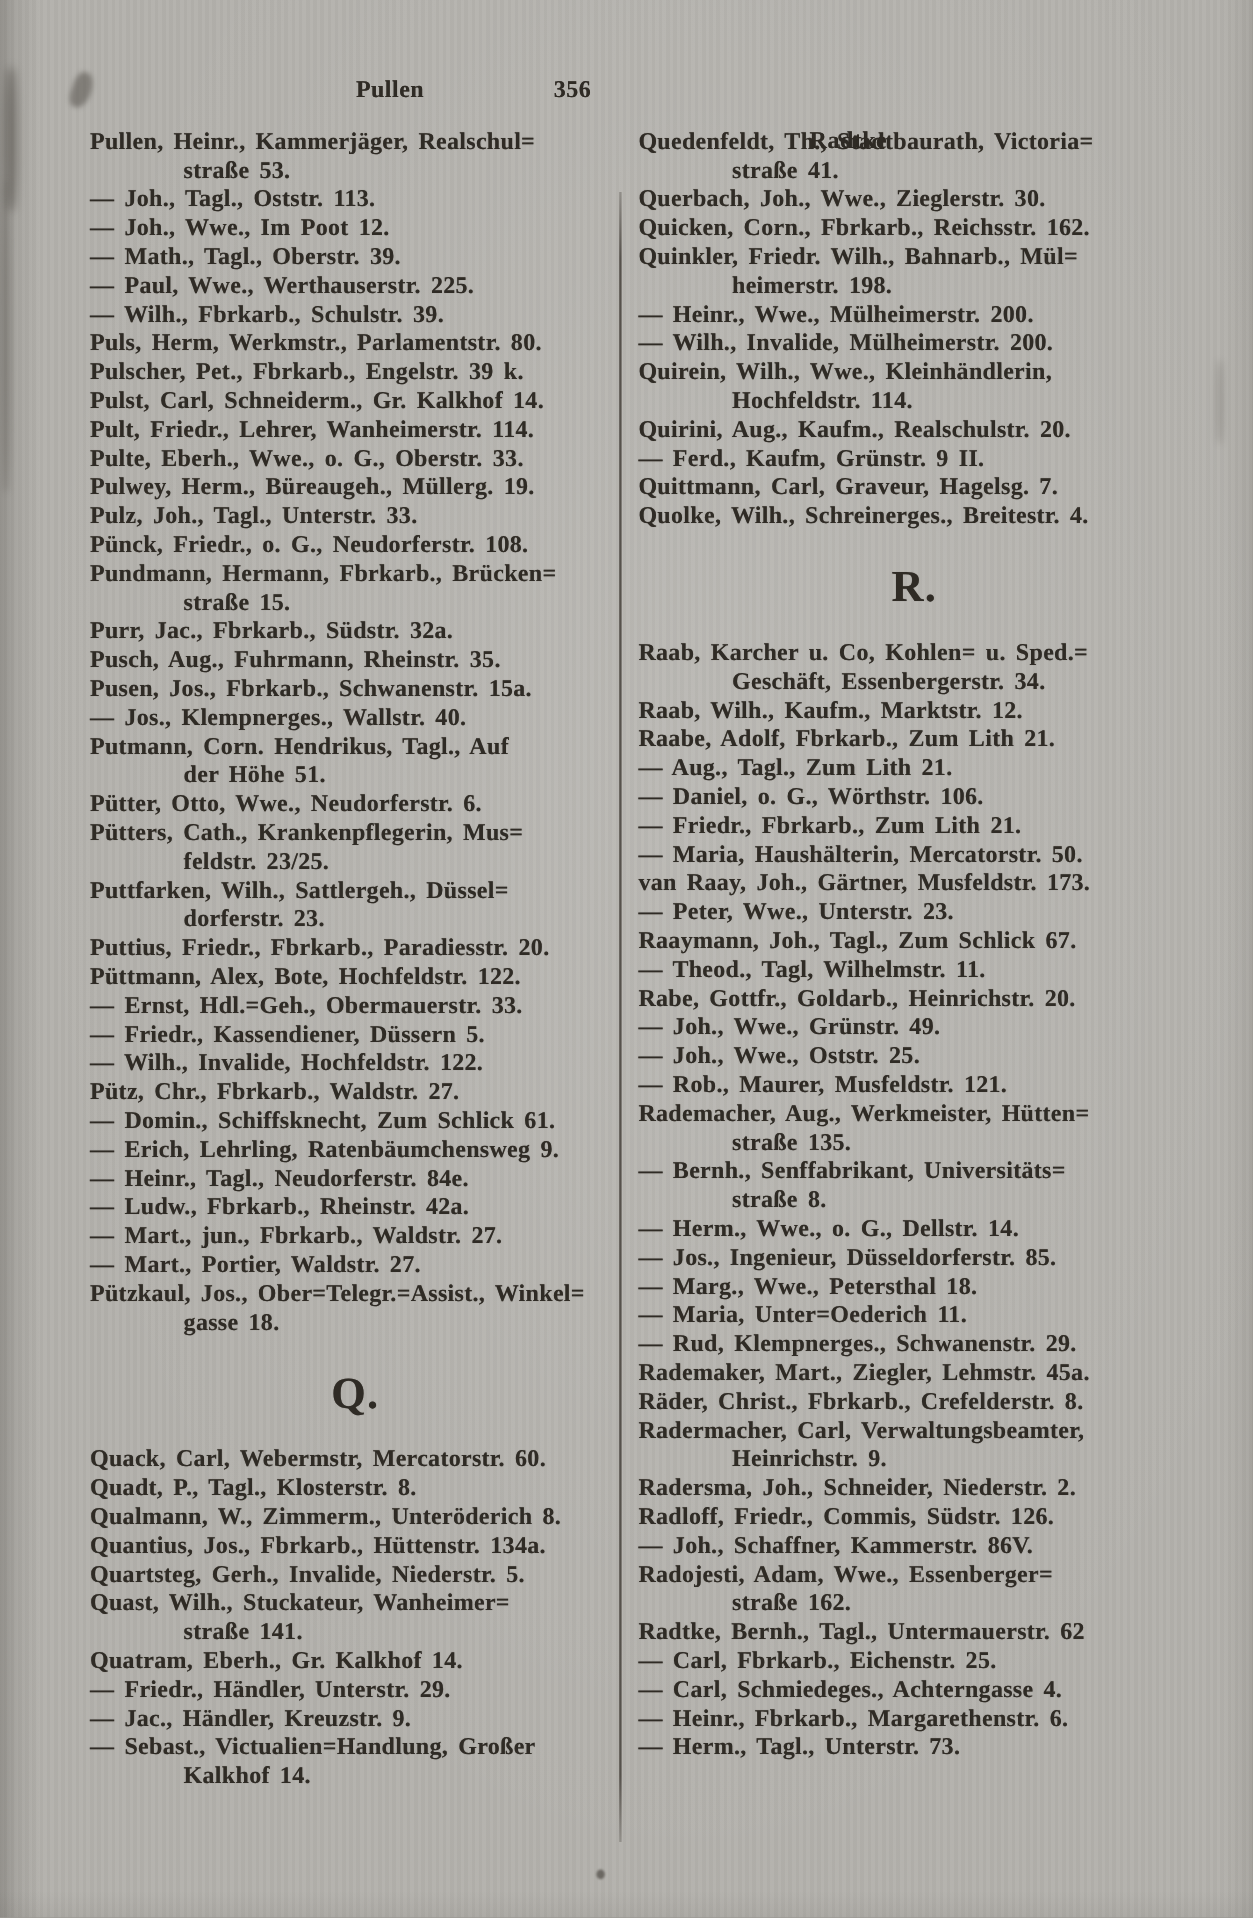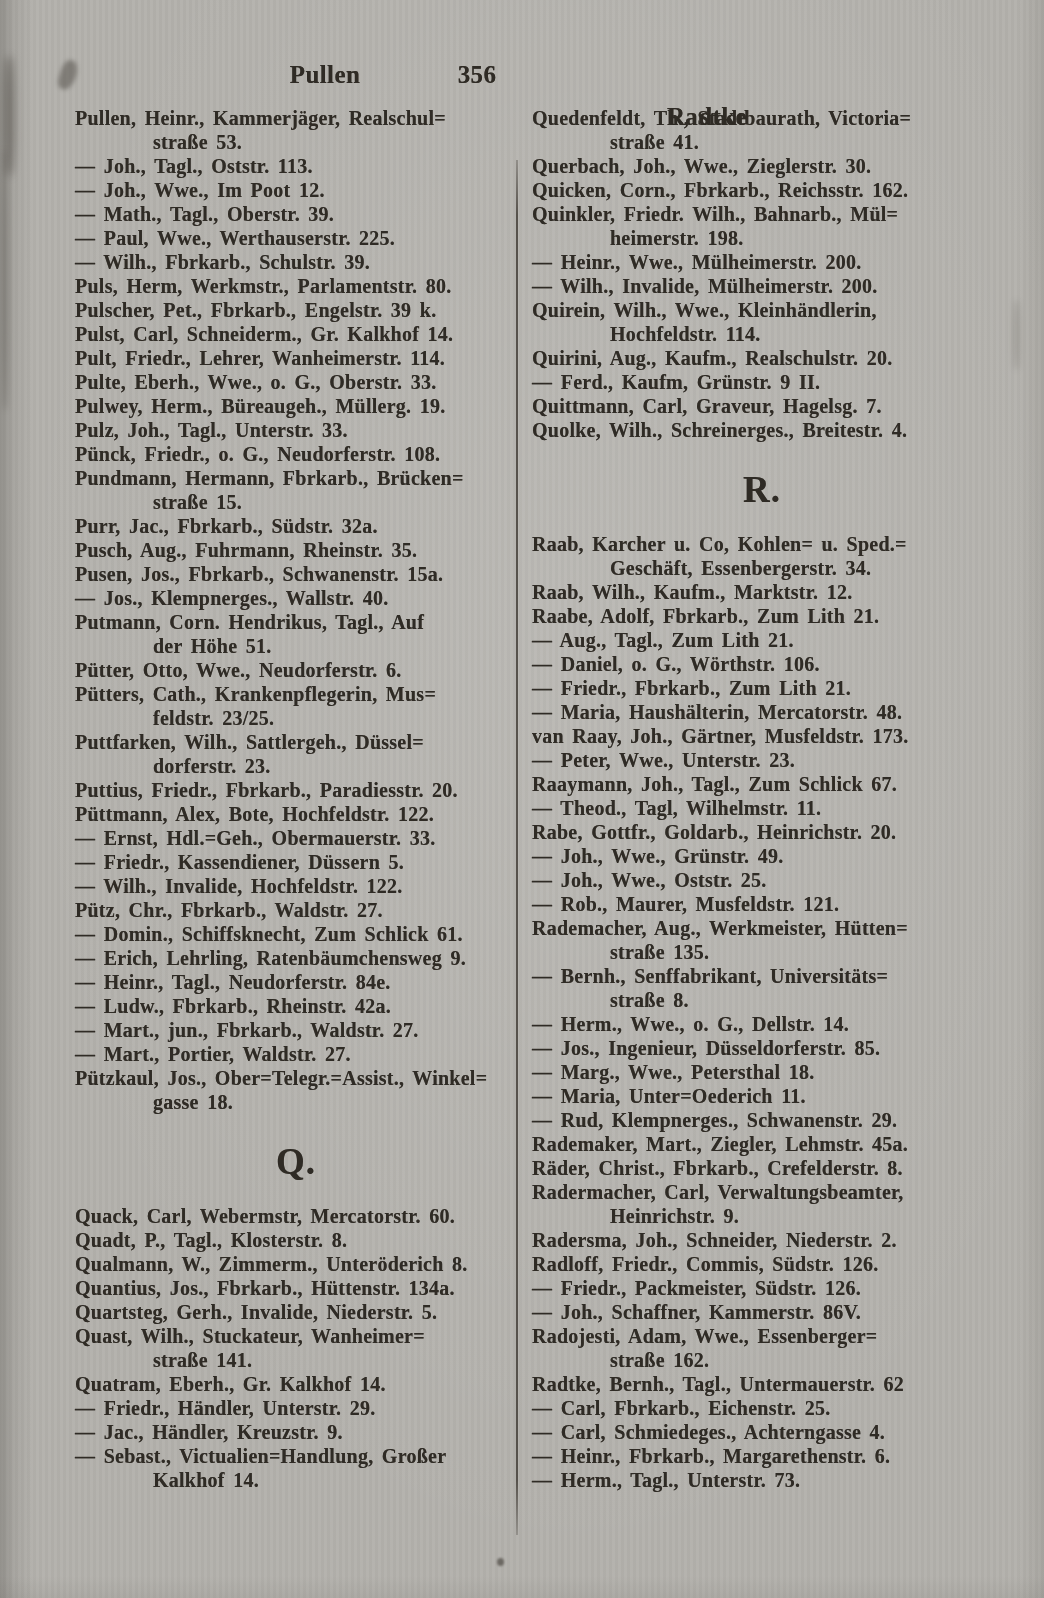--- a/index.html
+++ b/index.html
@@ -30,21 +30,21 @@
   
   .smudge{position:absolute;background:#4e4a44;pointer-events:none;}
   .smudge.s1{left:4px;top:56px;width:10px;height:120px;filter:blur(4px);opacity:.55;border-radius:40%;}
   .smudge.s2{left:2px;top:150px;width:6px;height:260px;filter:blur(3px);opacity:.35;border-radius:40%;}
   .smudge.s3{left:60px;top:60px;width:16px;height:30px;filter:blur(2px);opacity:.5;border-radius:45% 55% 60% 40%;transform:rotate(18deg);}
   .smudge.s4{left:497px;top:1558px;width:7px;height:8px;filter:blur(1px);opacity:.7;border-radius:50%;}
   .smudge.s5{left:1014px;top:300px;width:5px;height:70px;filter:blur(3px);opacity:.25;border-radius:40%;}
 
   .hdr{
     position:absolute;top:62px;
-    font-weight:700;font-size:25px;line-height:26px;
+    font-weight:700;font-size:20px;line-height:26px;
     text-align:center;
     letter-spacing:0.4px;
     text-shadow:0 0 0.5px rgba(40,35,28,0.65);
   }
   .hdr-left{left:240px;width:170px;}
   .hdr-num{left:417px;width:120px;font-weight:700;}
   .hdr-right{left:622px;width:170px;margin-top:42px;}
 
   .divider{
     position:absolute;
@@ -174,21 +174,21 @@
       <p class="entry">Quittmann, Carl, Graveur, Hagelsg. 7.</p>
       <p class="entry">Quolke, Wilh., Schreinerges., Breitestr. 4.</p>
       <p class="entry heading">R.</p>
       <p class="entry">Raab, Karcher u. Co, Kohlen= u. Sped.=
 Geschäft, Essenbergerstr. 34.</p>
       <p class="entry">Raab, Wilh., Kaufm., Marktstr. 12.</p>
       <p class="entry">Raabe, Adolf, Fbrkarb., Zum Lith 21.</p>
       <p class="entry">— Aug., Tagl., Zum Lith 21.</p>
       <p class="entry">— Daniel, o. G., Wörthstr. 106.</p>
       <p class="entry">— Friedr., Fbrkarb., Zum Lith 21.</p>
-      <p class="entry">— Maria, Haushälterin, Mercatorstr. 48.</p>
+      <p class="entry">— Maria, Haushälterin, Mercatorstr. 50.</p>
       <p class="entry">van Raay, Joh., Gärtner, Musfeldstr. 173.</p>
       <p class="entry">— Peter, Wwe., Unterstr. 23.</p>
       <p class="entry">Raaymann, Joh., Tagl., Zum Schlick 67.</p>
       <p class="entry">— Theod., Tagl, Wilhelmstr. 11.</p>
       <p class="entry">Rabe, Gottfr., Goldarb., Heinrichstr. 20.</p>
       <p class="entry">— Joh., Wwe., Grünstr. 49.</p>
       <p class="entry">— Joh., Wwe., Oststr. 25.</p>
       <p class="entry">— Rob., Maurer, Musfeldstr. 121.</p>
       <p class="entry">Rademacher, Aug., Werkmeister, Hütten=
 straße 135.</p>
@@ -198,21 +198,20 @@
       <p class="entry">— Jos., Ingenieur, Düsseldorferstr. 85.</p>
       <p class="entry">— Marg., Wwe., Petersthal 18.</p>
       <p class="entry">— Maria, Unter=Oederich 11.</p>
       <p class="entry">— Rud, Klempnerges., Schwanenstr. 29.</p>
       <p class="entry">Rademaker, Mart., Ziegler, Lehmstr. 45a.</p>
       <p class="entry">Räder, Christ., Fbrkarb., Crefelderstr. 8.</p>
       <p class="entry">Radermacher, Carl, Verwaltungsbeamter,
 Heinrichstr. 9.</p>
       <p class="entry">Radersma, Joh., Schneider, Niederstr. 2.</p>
       <p class="entry">Radloff, Friedr., Commis, Südstr. 126.</p>
-      <p class="entry">— Friedr., Packmeister, Südstr. 126.</p>
       <p class="entry">— Joh., Schaffner, Kammerstr. 86V.</p>
       <p class="entry">Radojesti, Adam, Wwe., Essenberger=
 straße 162.</p>
       <p class="entry">Radtke, Bernh., Tagl., Untermauerstr. 62</p>
       <p class="entry">— Carl, Fbrkarb., Eichenstr. 25.</p>
       <p class="entry">— Carl, Schmiedeges., Achterngasse 4.</p>
       <p class="entry">— Heinr., Fbrkarb., Margarethenstr. 6.</p>
       <p class="entry">— Herm., Tagl., Unterstr. 73.</p>
     </section>
 

